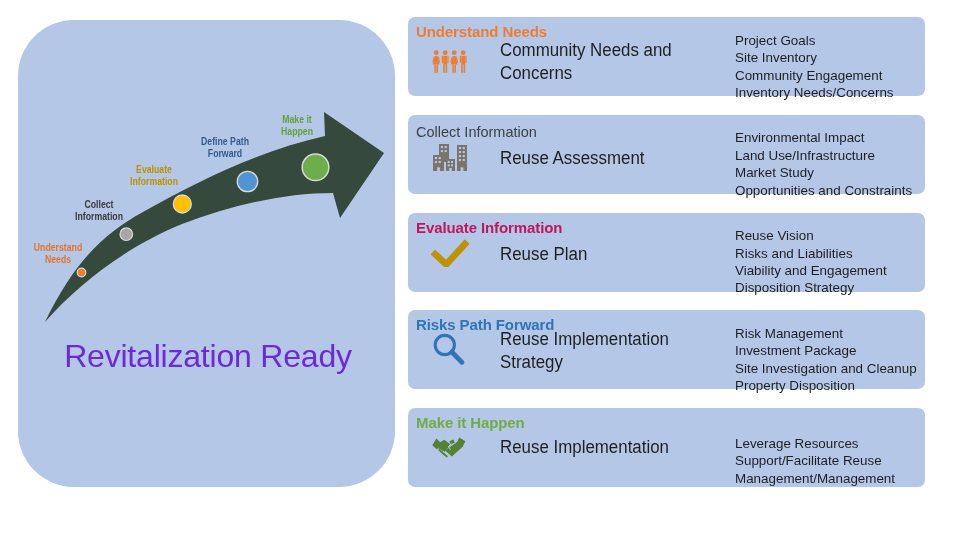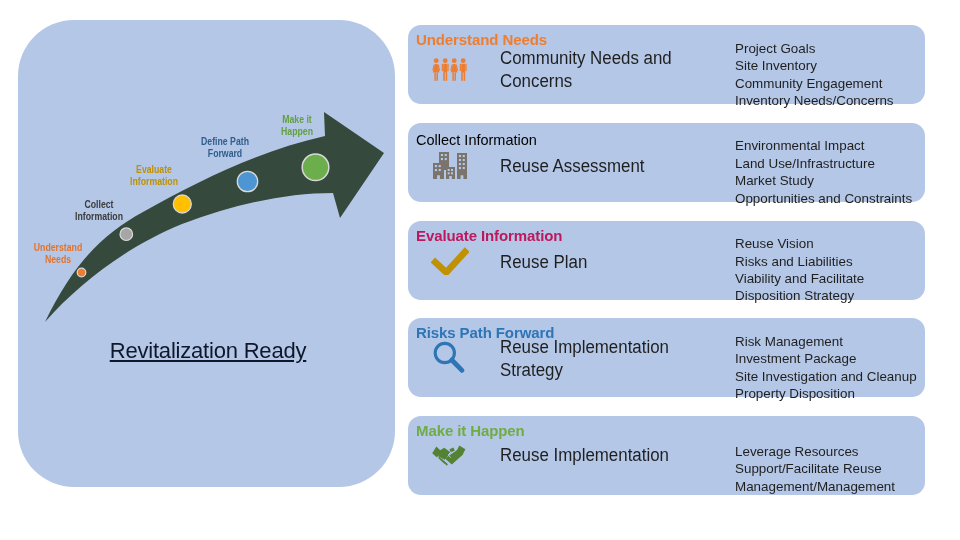--- a/index.html
+++ b/index.html
@@ -13,33 +13,33 @@
   .panel svg.arrow-svg { position:absolute; left:0; top:0; }
   .stage-label { position:absolute; transform:translateX(-50%) scaleX(0.83);
                  font-size:10.5px; font-weight:bold; line-height:11.9px;
                  text-align:center; white-space:nowrap; }
   .stage-label.s1 { left:40px;    top:222.3px; color:#E4732A; }
   .stage-label.s2 { left:80.7px;  top:178.7px; color:#3B3B3B; }
   .stage-label.s3 { left:135.5px; top:144.4px; color:#BF9000; }
   .stage-label.s4 { left:207px;   top:116.2px; color:#2F5D8C; }
   .stage-label.s5 { left:279px;   top:93.6px;  color:#63A03E; }
   .panel-title { position:absolute; left:190px; top:317.5px; transform:translateX(-50%);
-                 font-size:22px; color:#0f172a; white-space:nowrap; letter-spacing:-0.2px;text-decoration:underline; }
+                 font-size:32px; color:#6d28d9; white-space:nowrap; letter-spacing:-0.2px; }
 
   
   .rows { position:absolute; left:408px; top:17px; width:517px; height:471px; }
   .row  { position:absolute; left:0; width:517px; height:79px;
-          background:#B4C7E7; border-radius:13px;margin-top:8px; }
+          background:#B4C7E7; border-radius:7px; }
   .row.r1 { top:0; } .row.r2 { top:97.75px; } .row.r3 { top:195.5px; }
   .row.r4 { top:293.25px; } .row.r5 { top:391px; }
 
   .row-header { position:absolute; left:8px; top:6px; font-size:15px; font-weight:bold;
                 letter-spacing:-0.1px; white-space:nowrap; }
   .r1 .row-header { color:#ED7D31; }
-  .r2 .row-header { color:#000000; font-weight:normal; font-size:14.5px; top:9px; letter-spacing:0;text-align:right; }
+  .r2 .row-header { color:#404040; font-weight:normal; font-size:14.5px; top:9px; letter-spacing:0;text-align:right; }
   .r3 .row-header { color:#be185d; }
   .r4 .row-header { color:#2E75B6; }
   .r5 .row-header { color:#6FAC44; }
 
   .icon-box { position:absolute; left:24px; }
   .r1 .icon-box { top:33px; }
   .r2 .icon-box { left:25px; top:29px; }
   .r3 .icon-box { left:23px; top:26.5px; }
   .r4 .icon-box { left:24px; top:21.5px; }
   .r5 .icon-box { top:29px; }
@@ -193,21 +193,21 @@
       <div class="row-header">Evaluate Information</div>
       <div class="icon-box">
         <svg width="38" height="28" viewBox="0 0 38 28">
           <polyline points="1.8,13 15.2,25.4 36.2,2.6" fill="none" stroke="#C09100" stroke-width="6.6"></polyline>
         </svg>
       </div>
       <div class="row-label">Reuse Plan</div>
       <div class="row-list">
         <div>Reuse Vision</div>
         <div>Risks and Liabilities</div>
-        <div>Viability and Facilitate</div>
+        <div>Viability and Engagement</div>
         <div>Disposition Strategy</div>
       </div>
     </div>
 
     <div class="row r4">
       <div class="row-header">Risks Path Forward</div>
       <div class="icon-box">
         <svg width="35" height="35" viewBox="0 0 35 35">
           <circle cx="12.8" cy="13" r="9.6" fill="none" stroke="#2E75B6" stroke-width="3.1"></circle>
           <line x1="19.8" y1="20" x2="30" y2="30.4" stroke="#2E75B6" stroke-width="4.8" stroke-linecap="round"></line>

